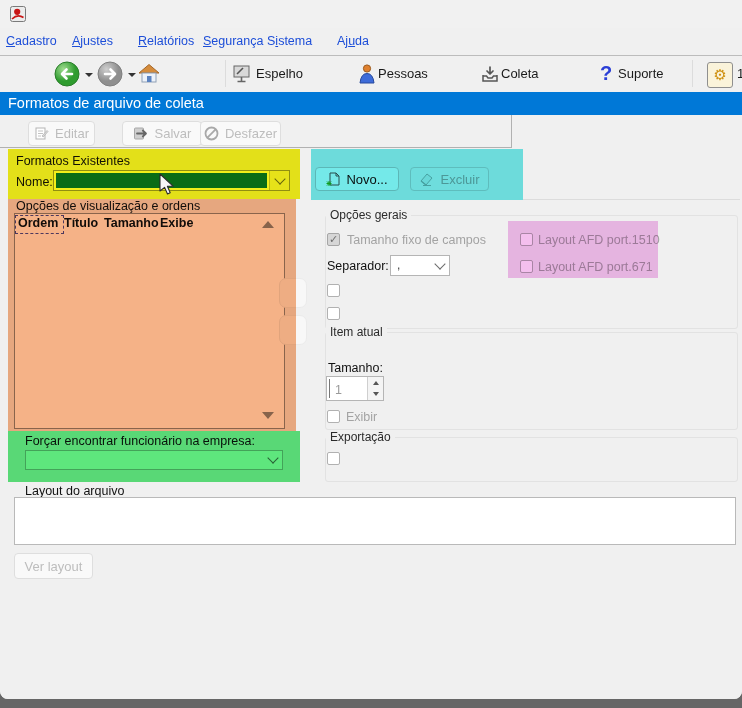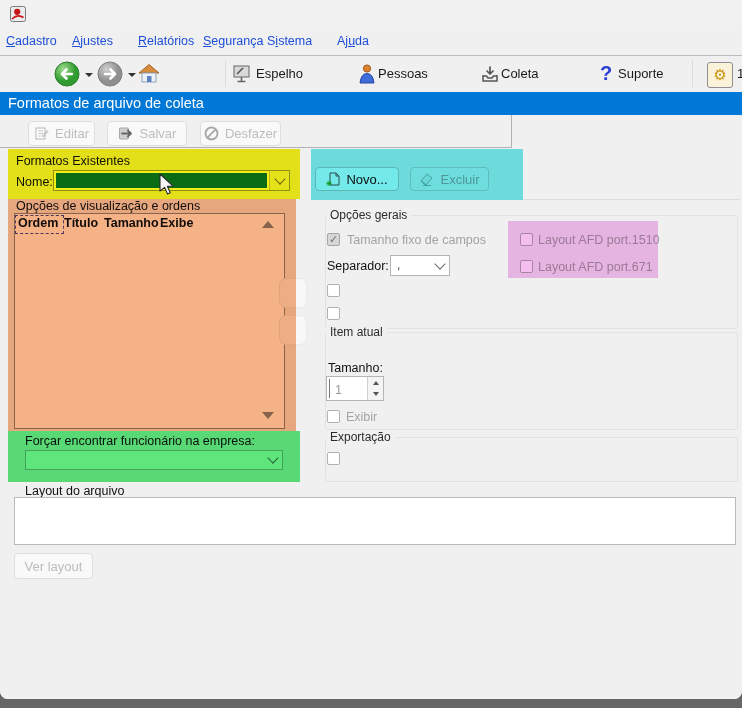--- a/index.html
+++ b/index.html
@@ -178,21 +178,21 @@
       <div class="panel-edge"></div>
 
       <div class="win-btn" style="left:28px;top:6px;width:65px;height:23px">
         <svg width="15" height="15" viewBox="0 0 15 15">
           <rect x="2" y="2" width="9" height="11" fill="#fff" stroke="#b5b5b5"></rect>
           <path d="M4 5 H9 M4 7.5 H9 M4 10 H7" stroke="#c3c3c3" stroke-width="1"></path>
           <path d="M8 10 L13 4.5 L14 5.5 L9.2 11 Z" fill="#d9d9d9" stroke="#b0b0b0" stroke-width="0.7"></path>
         </svg>
         <span>Editar</span>
       </div>
-      <div class="win-btn" style="left:107px;top:6px;width:78px;height:23px">
+      <div class="win-btn" style="left:122px;top:6px;width:78px;height:23px">
         <svg width="16" height="15" viewBox="0 0 16 15">
           <rect x="1.5" y="2" width="9" height="11" rx="1" fill="#cfcfcf" stroke="#a8a8a8"></rect>
           <path d="M4 7.5 H12.5 M9.8 4.5 L13 7.5 L9.8 10.5" stroke="#666" stroke-width="1.8" fill="none" stroke-linecap="round" stroke-linejoin="round"></path>
         </svg>
         <span>Salvar</span>
       </div>
       <div class="win-btn" style="left:200px;top:6px;width:79px;height:23px">
         <svg width="15" height="15" viewBox="0 0 15 15">
           <circle cx="7.5" cy="7.5" r="6" fill="none" stroke="#a8a8a8" stroke-width="1.8"></circle>
           <path d="M3.4 11.6 L11.6 3.4" stroke="#a8a8a8" stroke-width="1.8"></path>

